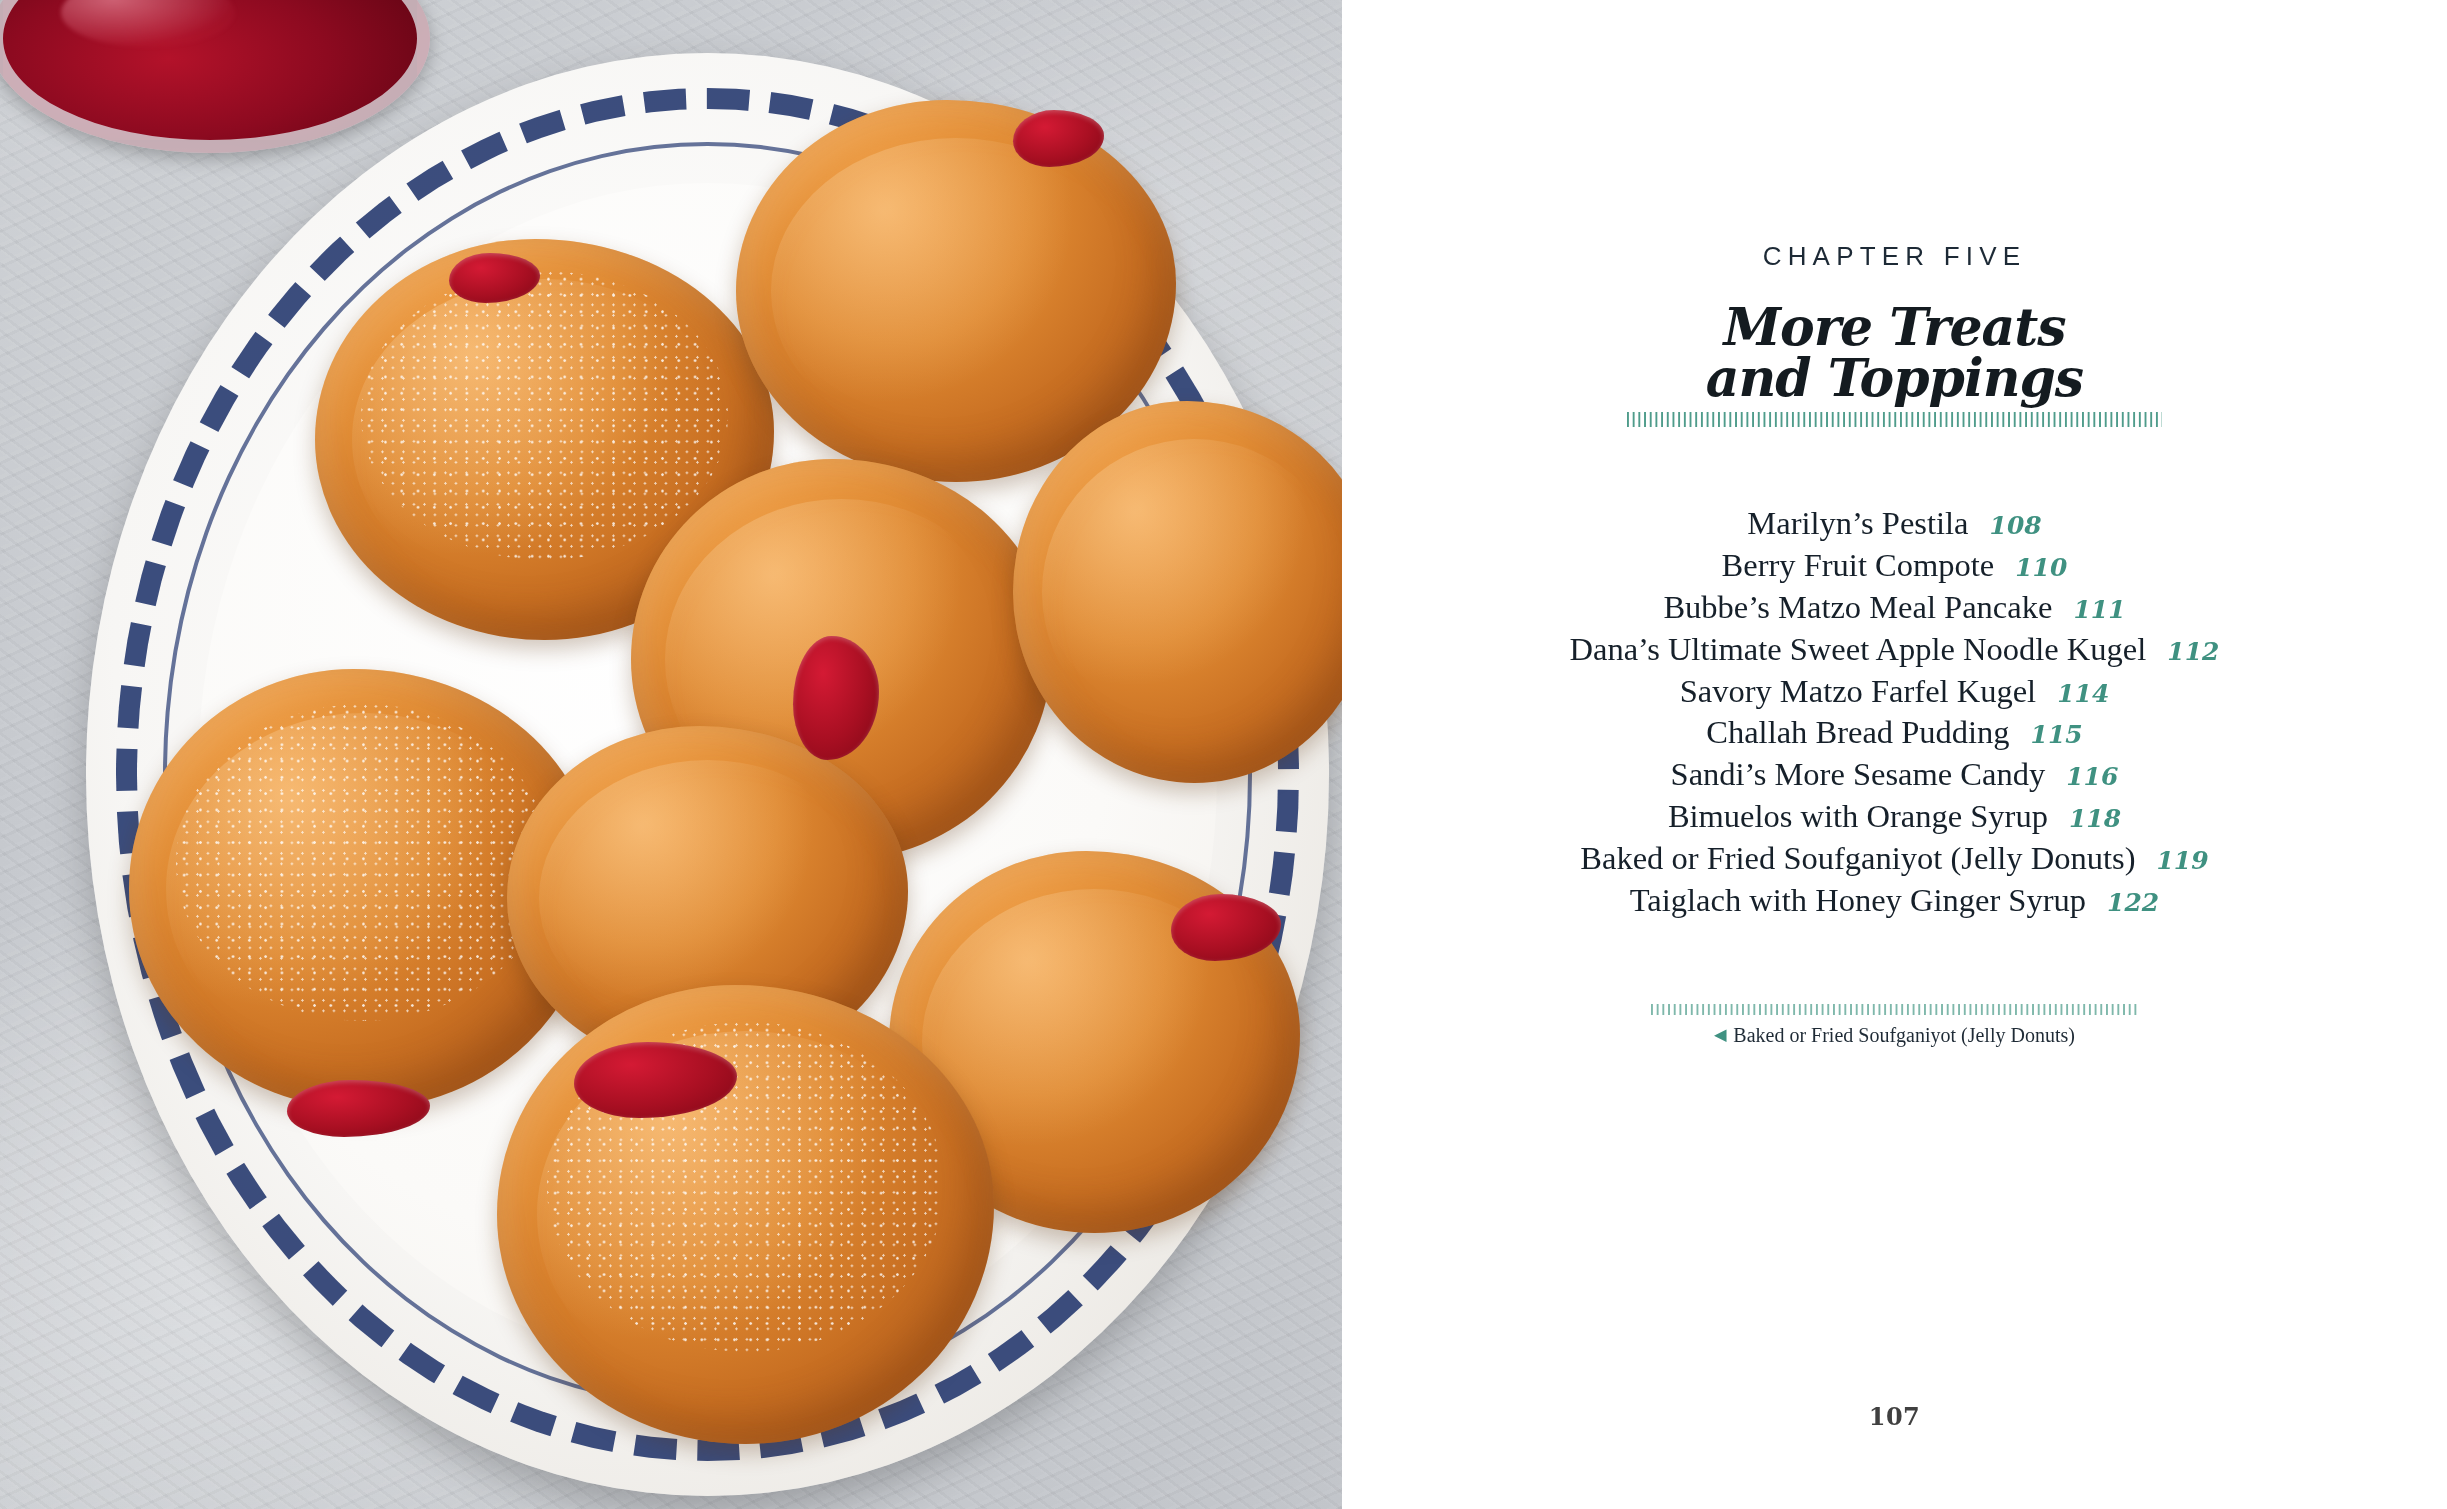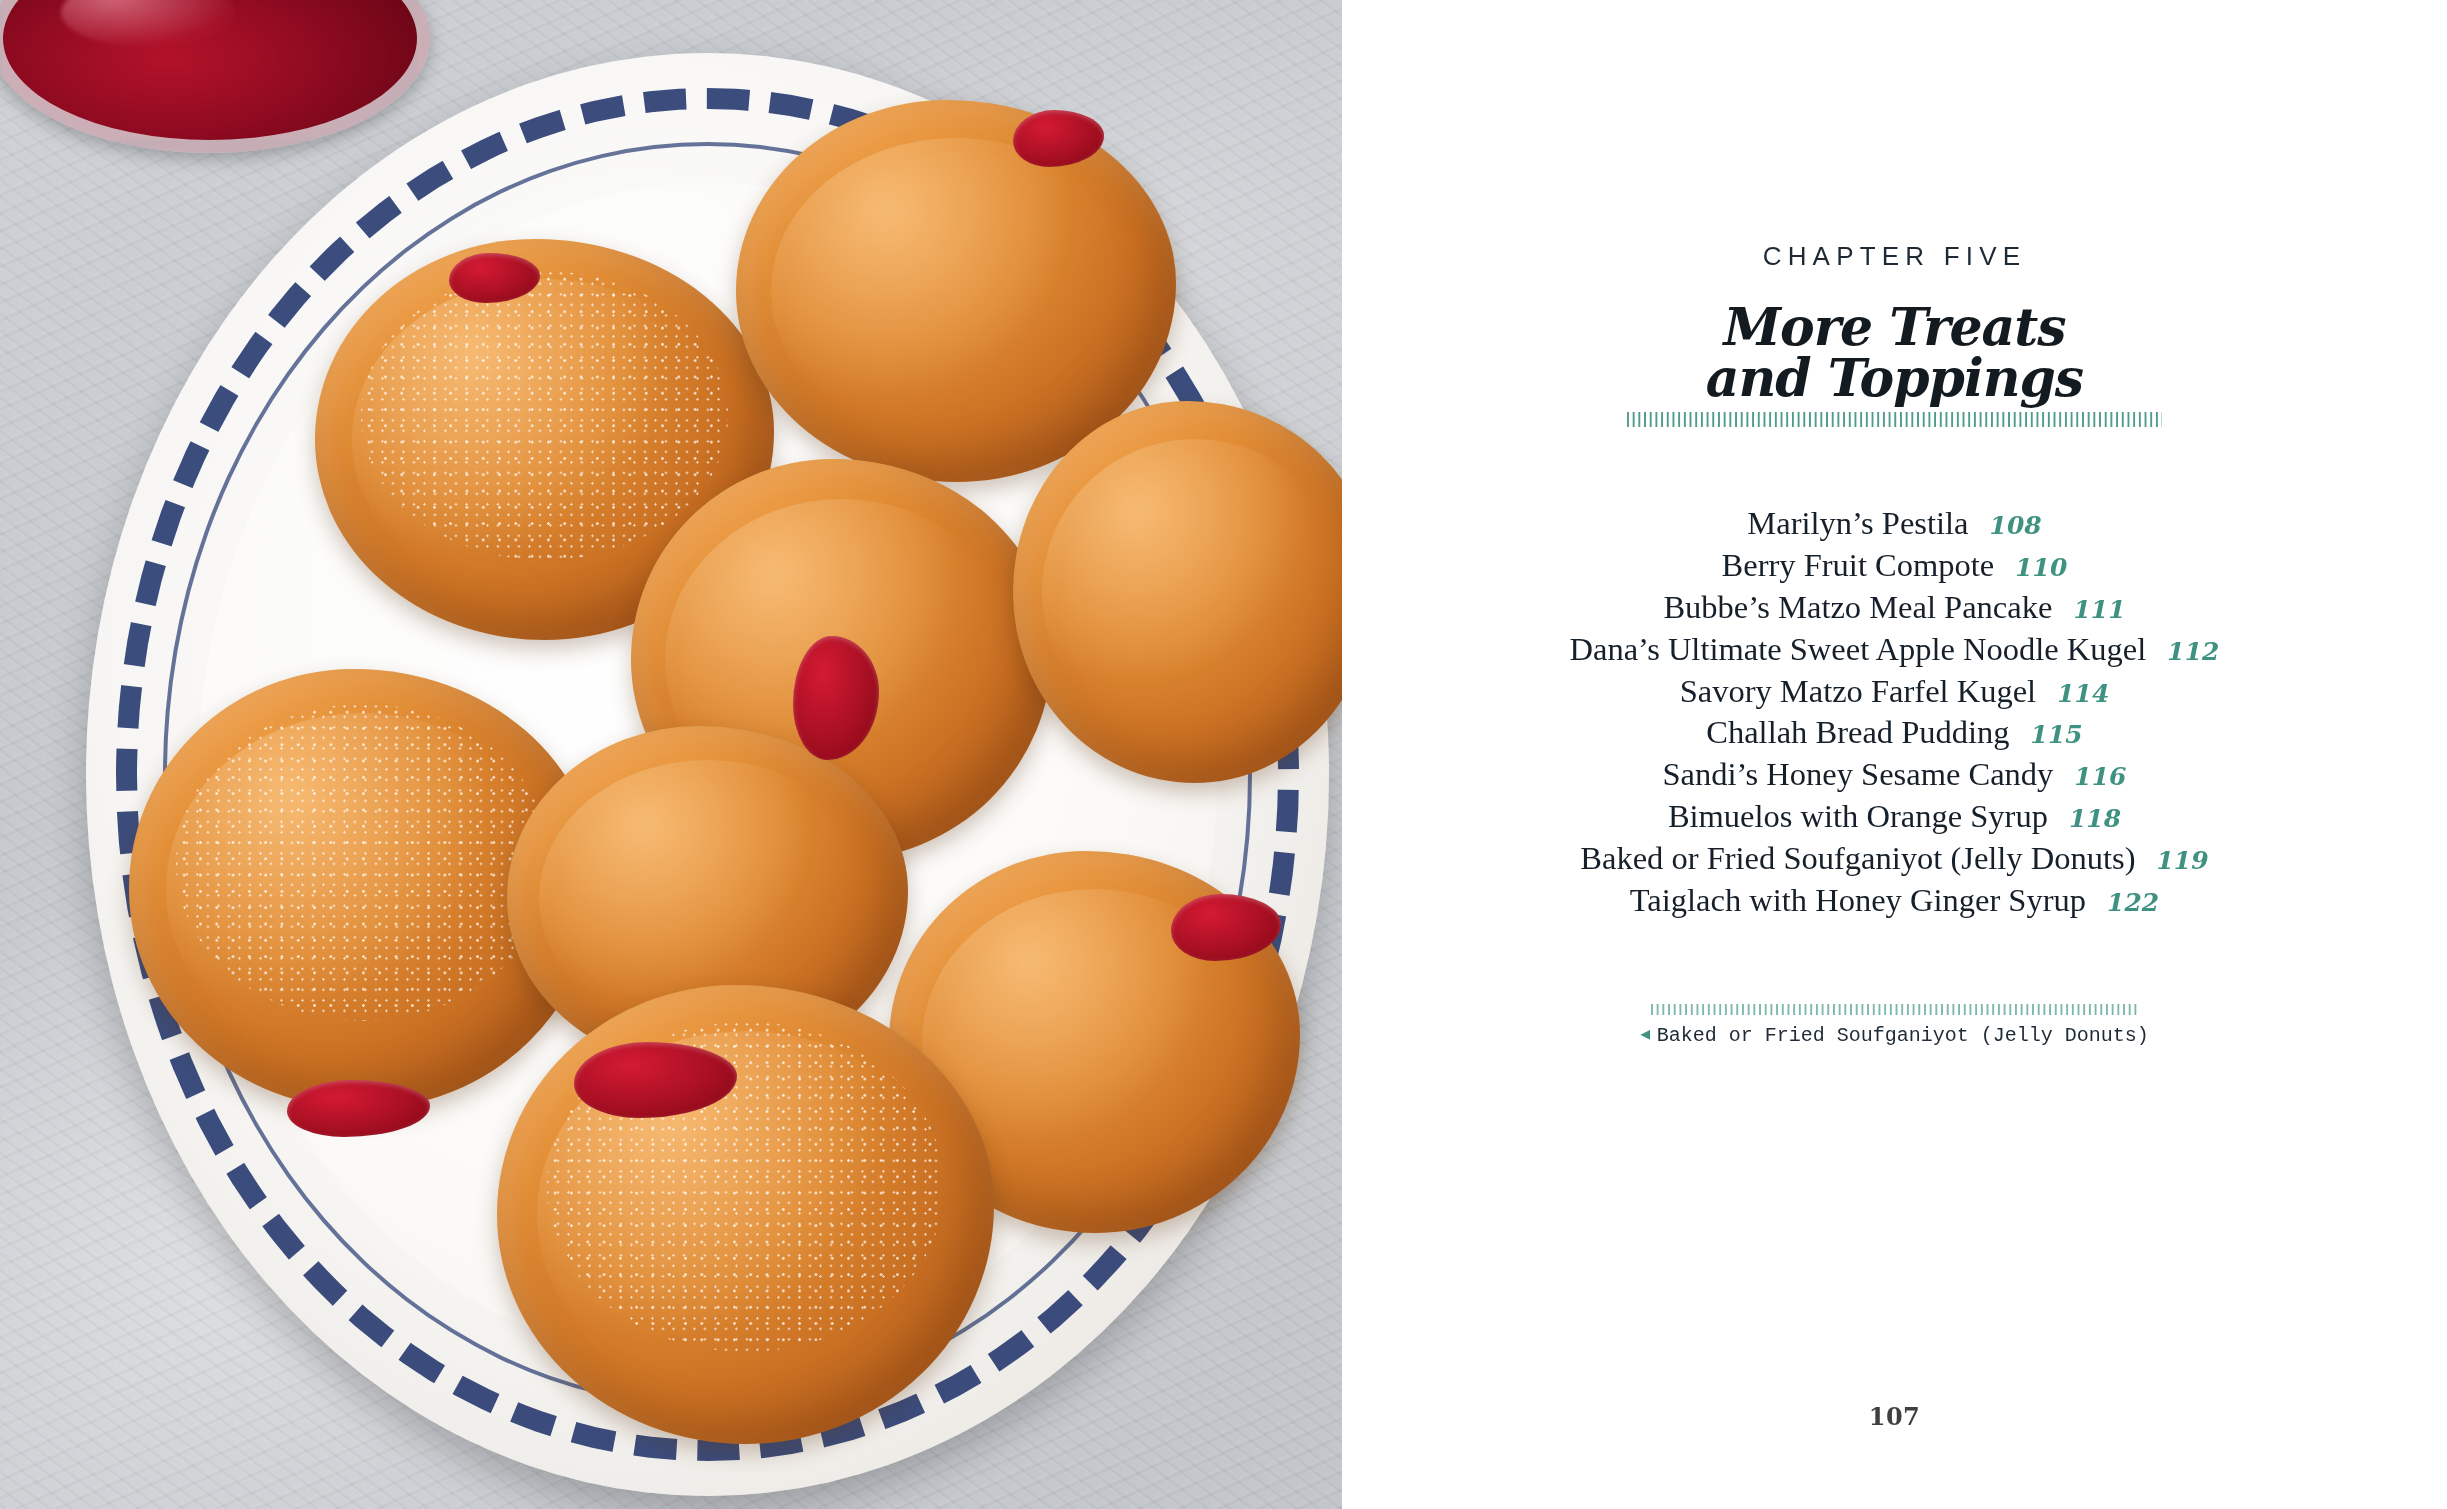--- a/index.html
+++ b/index.html
@@ -245,21 +245,21 @@
     margin-top: 82px;
   }
   .caption-rule {
     width: 488px;
     height: 10.5px;
     margin: 0 auto 9.6px;
     background-image: repeating-linear-gradient(90deg, #7fb8ab 0 1.9px, rgba(255,255,255,0) 1.9px 5.7px);
     background-size: 5.7px 100%;
   }
   .caption-text {
-    font-family: Liberation Mono, monospace;
+    font-family: Liberation Serif, serif;
     font-size: 20px;
     color: #1f2b36;
   }
   .caption-arrow {
     color: #3f9181;
     font-size: 16.3px;
     margin-right: 6.7px;
     position: relative;
     top: -1.9px;
   }
@@ -333,21 +333,21 @@
         <div class="toc-item">
           <span>Dana’s Ultimate Sweet Apple Noodle Kugel</span><span class="toc-page">112</span>
         </div>
         <div class="toc-item">
           <span>Savory Matzo Farfel Kugel</span><span class="toc-page">114</span>
         </div>
         <div class="toc-item">
           <span>Challah Bread Pudding</span><span class="toc-page">115</span>
         </div>
         <div class="toc-item">
-          <span>Sandi’s Honey Sesame Candy</span><span class="toc-page">116</span>
+          <span>Sandi’s More Sesame Candy</span><span class="toc-page">116</span>
         </div>
         <div class="toc-item">
           <span>Bimuelos with Orange Syrup</span><span class="toc-page">118</span>
         </div>
         <div class="toc-item">
           <span>Baked or Fried Soufganiyot (Jelly Donuts)</span><span class="toc-page">119</span>
         </div>
         <div class="toc-item">
           <span>Taiglach with Honey Ginger Syrup</span><span class="toc-page">122</span>
         </div>

